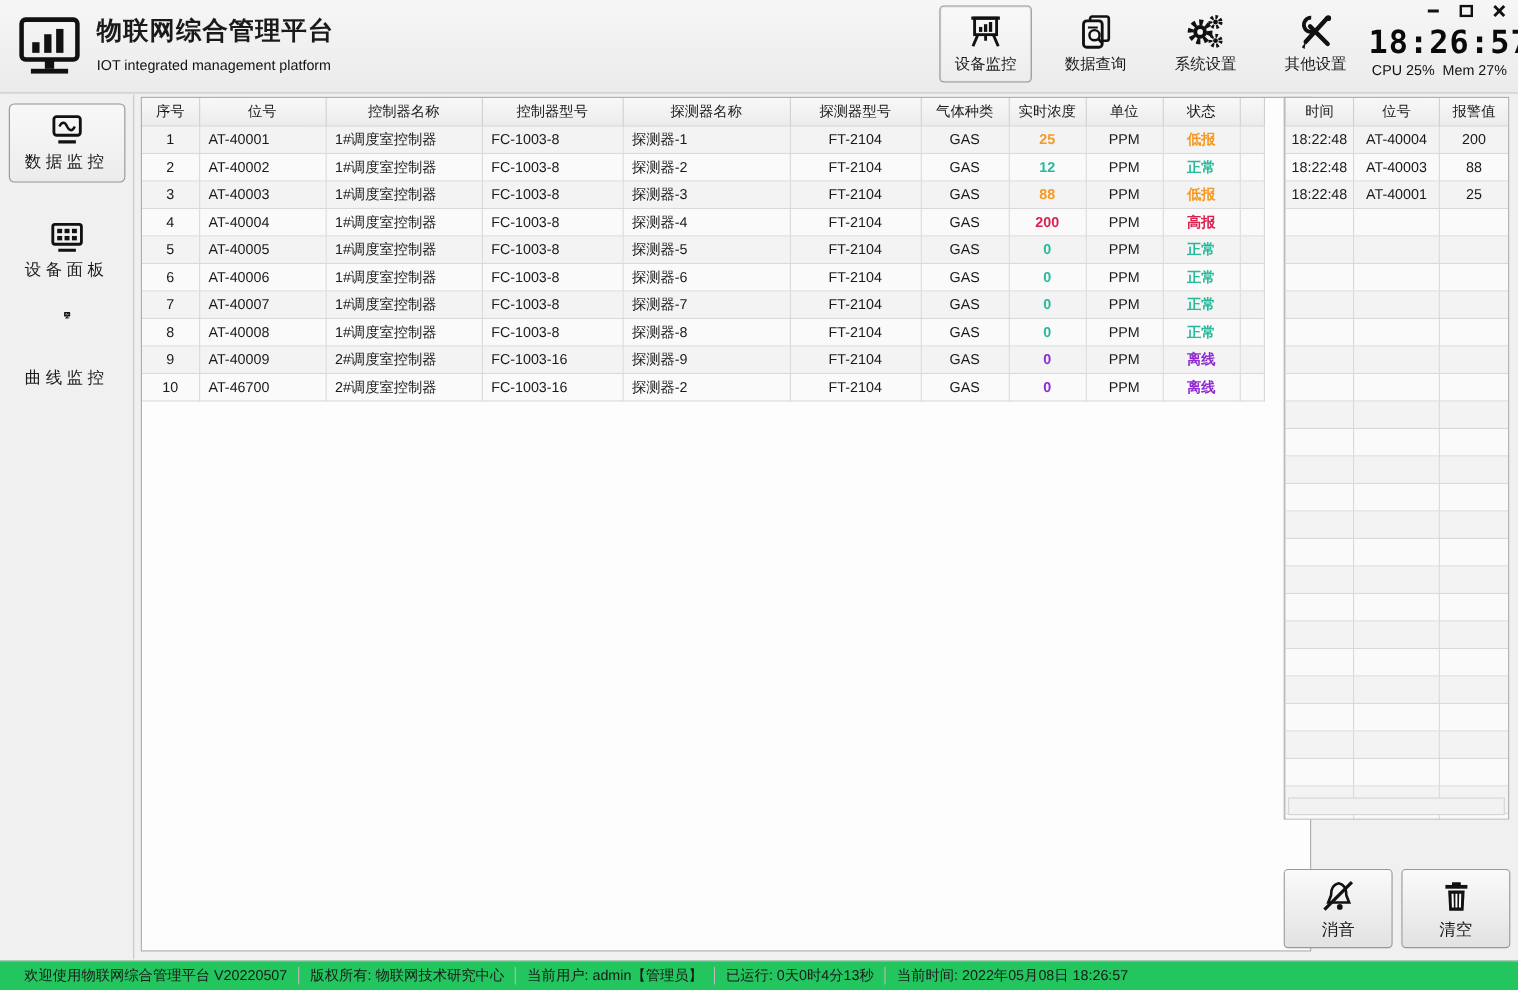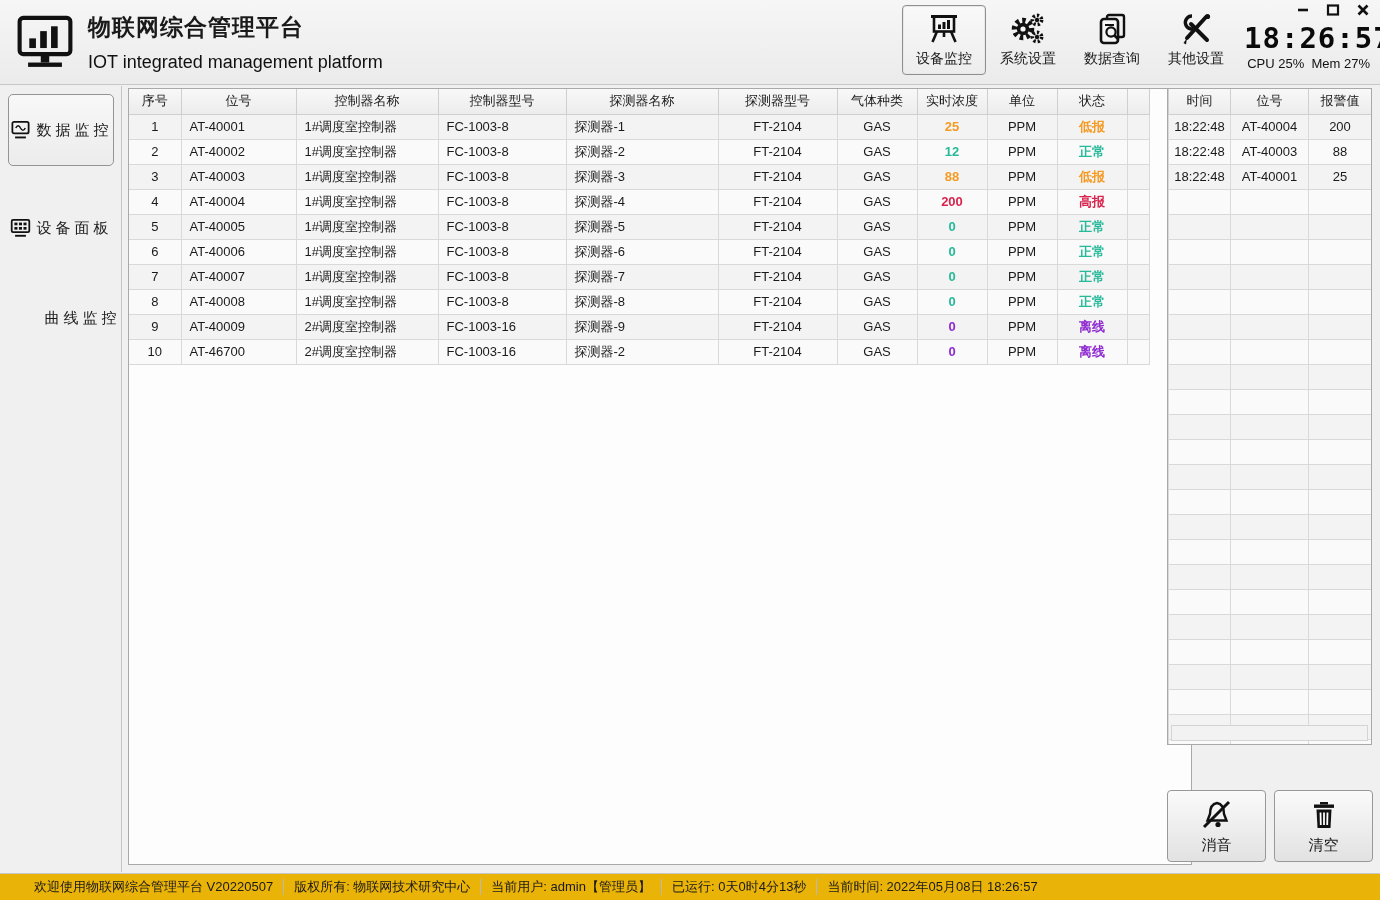--- a/index.html
+++ b/index.html
@@ -5,42 +5,42 @@
   * { margin:0; padding:0; box-sizing:border-box; }
   html,body { width:1380px; height:900px; overflow:hidden; }
   body { font-family:"Liberation Sans","DejaVu Sans",sans-serif; background:#f0f0f0; color:#1a1a1a; position:relative; }
 
   
   .header { position:absolute; left:0; top:0; width:1380px; height:85px;
             background:linear-gradient(#f6f6f6,#ebebeb); border-bottom:1px solid #c6c6c6; }
   .logo { position:absolute; left:16px; top:13px; width:58px; height:58px; }
   .title-block { position:absolute; left:88px; top:12px; }
   .app-title { font-size:23px; font-weight:bold; letter-spacing:1px; }
-  .app-subtitle { font-size:18px; margin-top:9px; color:#111; }
-
-  .toolbar { position:absolute; right:142px; top:5px; display:flex; gap:0; }
+  .app-subtitle { font-size:13px; margin-top:9px; color:#111; }
+
+  .toolbar { position:absolute; right:142px; top:5px; display:flex; gap:16px; }
   .tool-btn { width:84px; height:70px; display:flex; flex-direction:column; align-items:center;
               justify-content:center; gap:4px; border:1px solid transparent; border-radius:4px;
               background:transparent; cursor:pointer; }
   .tool-btn.active { border:1px solid #8f8f8f; background:linear-gradient(#f9f9f9,#ededed);
                      box-shadow:0 0 0 1px #e8e8e8 inset; }
   .tool-btn .ticon { width:38px; height:34px; }
   .tool-btn .tlabel { font-size:14px; }
 
   .clock-block { position:absolute; right:10px; top:4px; width:126px; text-align:right; }
   .win-controls { display:flex; justify-content:flex-end; gap:16px; height:16px; margin-bottom:2px; }
   .win-controls .wbtn { width:14px; height:12px; cursor:pointer; }
   .clock-time { font-family:"DejaVu Sans Mono",monospace; font-size:29px; font-weight:600;
                 letter-spacing:1px; color:#0a0a0a; line-height:32px; }
   .cpu-mem { font-size:13px; color:#111; margin-top:2px; }
 
   
   .sidebar { position:absolute; left:0; top:86px; width:122px; height:786px;
              background:#f0f0f0; border-right:1px solid #c6c6c6; padding-top:8px; }
-  .side-item { width:106px; margin:0 auto 14px auto; height:72px; display:flex; flex-direction:row;
+  .side-item { width:106px; margin:0 auto 14px auto; height:72px; display:flex; flex-direction:column;
                align-items:center; justify-content:center; gap:5px; border:1px solid transparent;
                border-radius:5px; cursor:pointer; }
   .side-item.active { border:1px solid #949494; background:linear-gradient(#f8f8f8,#ececec); }
   .side-item .sicon { width:34px; height:30px; }
   .side-item .slabel { font-size:15px; letter-spacing:4px; white-space:nowrap; }
   .side-item:nth-child(2) { margin-top:26px; }
   .side-item:nth-child(3) { margin-top:18px;gap:44px; }
 
   
   .main-panel { position:absolute; left:128px; top:88px; width:1064px; height:777px;
@@ -67,22 +67,22 @@
   
   .actions { position:absolute; left:1167px; top:790px; width:206px; display:flex; gap:8px; }
   .action-btn { width:99px; height:72px; border:1px solid #989898; border-radius:4px;
                 background:linear-gradient(#fafafa,#e2e2e2); display:flex; flex-direction:column;
                 align-items:center; justify-content:center; gap:4px; cursor:pointer; }
   .action-btn .aicon { width:34px; height:34px; }
   .action-btn .alabel { font-size:15px; }
 
   
   .statusbar { position:absolute; left:0; top:873px; width:1380px; height:27px;
-               background:#eab308; border-top:1px solid #c6c6c6; display:flex; align-items:center;
-               font-size:13px; padding-left:24px; }
+               background:#22c55e; border-top:1px solid #c6c6c6; display:flex; align-items:center;
+               font-size:13px; padding-left:12px; }
   .statusbar .seg { padding:0 10px; white-space:nowrap; }
   .statusbar .sep { width:1px; height:16px; background:#b9b9b9; }
 </style>
 </head>
 <body>
 
 <div class="header">
   <svg class="logo" viewBox="0 0 48 48">
     <rect x="3" y="4" width="42" height="30" rx="3" fill="none" stroke="#111" stroke-width="3.4"></rect>
     <rect x="11" y="21" width="5.5" height="8" fill="#111"></rect>
@@ -105,39 +105,39 @@
         <rect x="16.5" y="10" width="3" height="7" fill="#111"></rect>
         <rect x="21" y="8" width="3" height="9" fill="#111"></rect>
         <line x1="11" y1="19.5" x2="6.5" y2="30" stroke="#111" stroke-width="2.6"></line>
         <line x1="25" y1="19.5" x2="29.5" y2="30" stroke="#111" stroke-width="2.6"></line>
         <line x1="18" y1="19.5" x2="18" y2="25" stroke="#111" stroke-width="2.6"></line>
       </svg>
       <span class="tlabel">设备监控</span>
     </div>
     <div class="tool-btn">
       <svg class="ticon" viewBox="0 0 36 34">
+        <rect x="13" y="3" width="17" height="22" rx="2" fill="none" stroke="#111" stroke-width="2.4"></rect>
+        <rect x="7" y="7" width="17" height="24" rx="3" fill="#f6f6f6" stroke="#111" stroke-width="2.6"></rect>
+        <line x1="11" y1="13" x2="20" y2="13" stroke="#111" stroke-width="2"></line>
+        <circle cx="17" cy="20" r="4.6" fill="none" stroke="#111" stroke-width="2.2"></circle>
+        <line x1="20.5" y1="23.5" x2="24" y2="27" stroke="#111" stroke-width="2.6"></line>
+      </svg>
+      <span class="tlabel">数据查询</span>
+    </div>
+    <div class="tool-btn">
+      <svg class="ticon" viewBox="0 0 36 34">
         <circle cx="13" cy="17" r="8.5" fill="none" stroke="#111" stroke-width="5.5" stroke-dasharray="3.4 3.1"></circle>
         <circle cx="13" cy="17" r="6.2" fill="#111"></circle>
         <circle cx="13" cy="17" r="2.6" fill="#f6f6f6"></circle>
         <circle cx="27" cy="8" r="4.6" fill="none" stroke="#111" stroke-width="3.6" stroke-dasharray="2.2 2"></circle>
         <circle cx="27" cy="8" r="2.2" fill="#111"></circle>
         <circle cx="27" cy="25" r="4.6" fill="none" stroke="#111" stroke-width="3.6" stroke-dasharray="2.2 2"></circle>
         <circle cx="27" cy="25" r="2.2" fill="#111"></circle>
       </svg>
       <span class="tlabel">系统设置</span>
-    </div>
-    <div class="tool-btn">
-      <svg class="ticon" viewBox="0 0 36 34">
-        <rect x="13" y="3" width="17" height="22" rx="2" fill="none" stroke="#111" stroke-width="2.4"></rect>
-        <rect x="7" y="7" width="17" height="24" rx="3" fill="#f6f6f6" stroke="#111" stroke-width="2.6"></rect>
-        <line x1="11" y1="13" x2="20" y2="13" stroke="#111" stroke-width="2"></line>
-        <circle cx="17" cy="20" r="4.6" fill="none" stroke="#111" stroke-width="2.2"></circle>
-        <line x1="20.5" y1="23.5" x2="24" y2="27" stroke="#111" stroke-width="2.6"></line>
-      </svg>
-      <span class="tlabel">数据查询</span>
     </div>
     <div class="tool-btn">
       <svg class="ticon" viewBox="0 0 36 34">
         <path d="M14 4 a6.5 6.5 0 1 0 4 11.5" fill="none" stroke="#111" stroke-width="3.4"></path>
         <line x1="13" y1="12" x2="29" y2="28" stroke="#111" stroke-width="4" stroke-linecap="round"></line>
         <line x1="28" y1="5" x2="9" y2="26" stroke="#111" stroke-width="4" stroke-linecap="round"></line>
         <circle cx="29.5" cy="4.5" r="2.6" fill="#111"></circle>
         <path d="M9 26 L5.5 31 L8 32.5 Z" fill="#111"></path>
       </svg>
       <span class="tlabel">其他设置</span>

